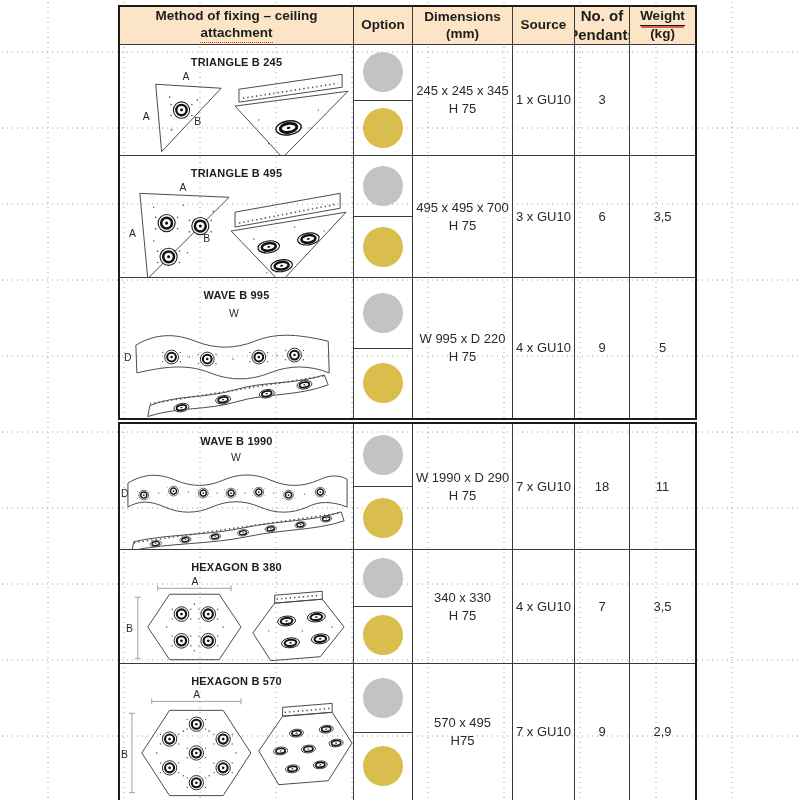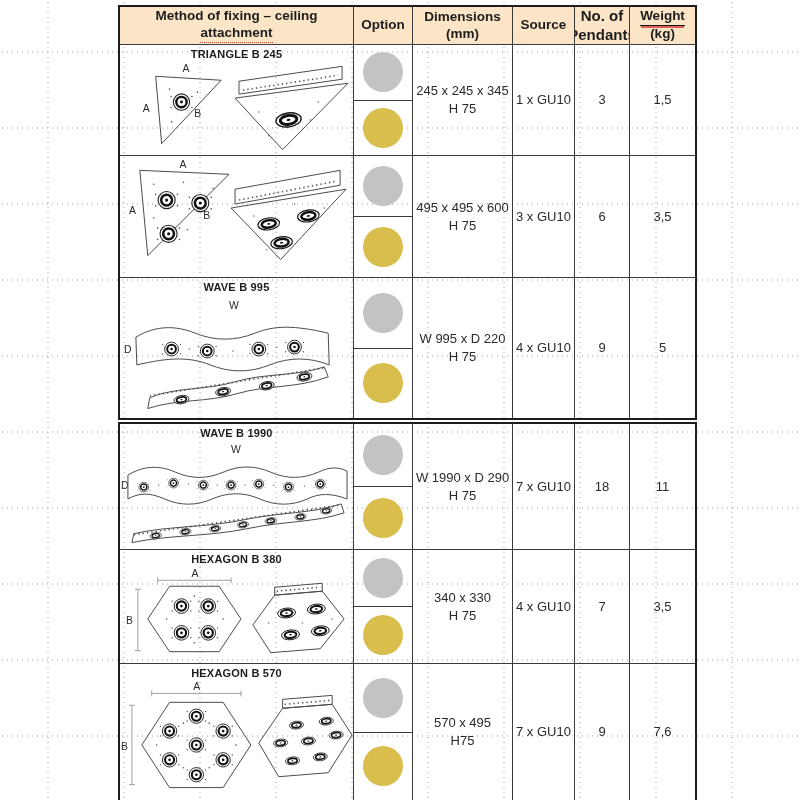--- a/index.html
+++ b/index.html
@@ -20,21 +20,21 @@
   .c{border-right:1px solid #3a3a3a;overflow:hidden;position:relative;}
   .c.last{border-right:none;}
   
   .hrow{background:#fbe5c6;}
   .hrow .c{display:flex;align-items:center;justify-content:center;flex-direction:column;
            text-align:center;font-weight:bold;font-size:13.5px;line-height:1.25;}
   .hrow .small{font-size:15px;}
   .sq-red{border-bottom:1px dotted #d34a3a;}
   .weight-u{border-bottom:1.5px solid #161616;box-shadow:0 3px 0 -1px rgba(214,72,60,.85);text-align:right;}
   
-  .method{padding-top:2px;}
+  .method{padding-top:10px;}
   .pname{text-align:center;font-weight:bold;font-size:11px;letter-spacing:.2px;height:15px;line-height:15px;}
   .diag{display:block;}
   .outline{fill:none;stroke:#4a4a4a;stroke-width:1;stroke-linejoin:round;}
   .hatch{fill:none;stroke:#555;stroke-width:1.6;stroke-dasharray:1.4 3;}
   .dim{stroke:#8a8a8a;stroke-width:.8;}
   .lbl{font-family:"Liberation Sans",sans-serif;font-size:10.5px;fill:#2a2a2a;}
   .mdot{fill:#555;}
   
   .opt{display:flex;flex-direction:column;}
   .opt-half{flex:1;display:flex;align-items:center;justify-content:center;}
@@ -127,25 +127,25 @@
               <circle cx="20" cy="20" r="20" fill="#d9be4e"></circle>
             </svg>
         </div>
       </div>
       <div class="c data">
         <div>245 x 245 x 345</div>
         <div>H 75</div>
       </div>
       <div class="c data">1 x GU10</div>
       <div class="c data">3</div>
-      <div class="c data last">1,5</div>
     </div>
 
     <div class="trow" style="height:121px">
       <div class="c method">
+        <div class="pname">TRIANGLE B 495</div>
         <svg class="diag" width="234" height="103" viewBox="0 0 236 103">
           <polygon class="outline" points="20,12 110,16 28,98"></polygon>
           <text class="lbl" x="60" y="10">A</text>
           <text class="lbl" x="9" y="56">A</text>
           <text class="lbl" x="84" y="61">B</text>
           <use href="#spotp" transform="translate(47,42) scale(1.05)"></use>
           <use href="#spotp" transform="translate(81,45) scale(1.05)"></use>
           <use href="#spotp" transform="translate(49,76) scale(1.05)"></use>
           <circle class="mdot" cx="34" cy="26" r="0.8"></circle>
             <circle class="mdot" cx="64" cy="24" r="0.8"></circle>
@@ -170,21 +170,21 @@
               <circle cx="20" cy="20" r="20" fill="#c3c3c3"></circle>
             </svg>
         </div>
         <div class="opt-half divider">
           <svg width="40" height="40">
               <circle cx="20" cy="20" r="20" fill="#d9be4e"></circle>
             </svg>
         </div>
       </div>
       <div class="c data">
-        <div>495 x 495 x 600</div>
+        <div>495 x 495 x 700</div>
         <div>H 75</div>
       </div>
       <div class="c data">3 x GU10</div>
       <div class="c data">6</div>
       <div class="c data last">3,5</div>
     </div>
 
     <div class="trow" style="height:140px">
       <div class="c method">
         <div class="pname">WAVE B 995</div>
@@ -386,17 +386,17 @@
               <circle cx="20" cy="20" r="20" fill="#d9be4e"></circle>
             </svg>
         </div>
       </div>
       <div class="c data">
         <div>570 x 495</div>
         <div>H75</div>
       </div>
       <div class="c data">7 x GU10</div>
       <div class="c data">9</div>
-      <div class="c data last">7,6</div>
+      <div class="c data last">2,9</div>
     </div>
   </div>
 
 </div>
 
 </body></html>

